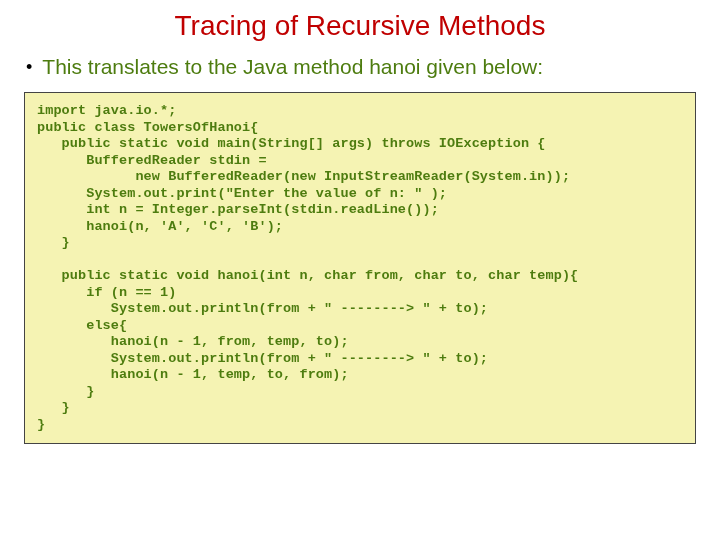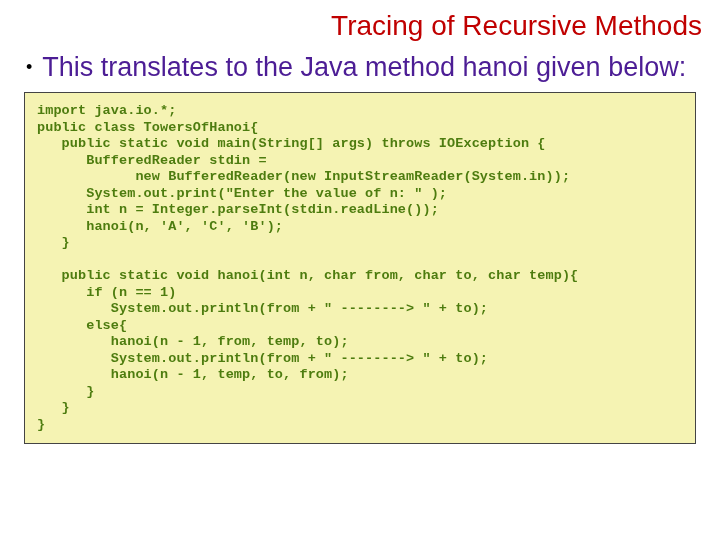--- a/index.html
+++ b/index.html
@@ -12,40 +12,40 @@
   }
   .slide {
     width: 100%;
     height: 100%;
     padding: 8px 18px 12px 18px;
     position: relative;
   }
   .title {
     font-size: 28px;
     color: #c00000;
-    text-align: right;
+    text-align: center;
     font-weight: 400;
     margin-bottom: 12px;
     margin-top: 2px;
   }
   .bullet-row {
     display: flex;
     align-items: flex-start;
     margin-left: 8px;
     margin-bottom: 12px;
   }
   .bullet-dot {
     font-size: 18px;
     color: #000;
     margin-right: 10px;
     line-height: 26px;
   }
   .bullet-text {
-    font-size: 27px;
-    color: #4c1d95;
+    font-size: 21px;
+    color: #4d7c0f;
     line-height: 26px;
   }
   .code-box {
     background: #f5f3b3;
     border: 1px solid #444;
     margin: 0 6px 0 6px;
     padding: 10px 12px 10px 12px;
     font-family: "Courier New", Courier, monospace;
     font-weight: bold;
     font-size: 13.5px;

